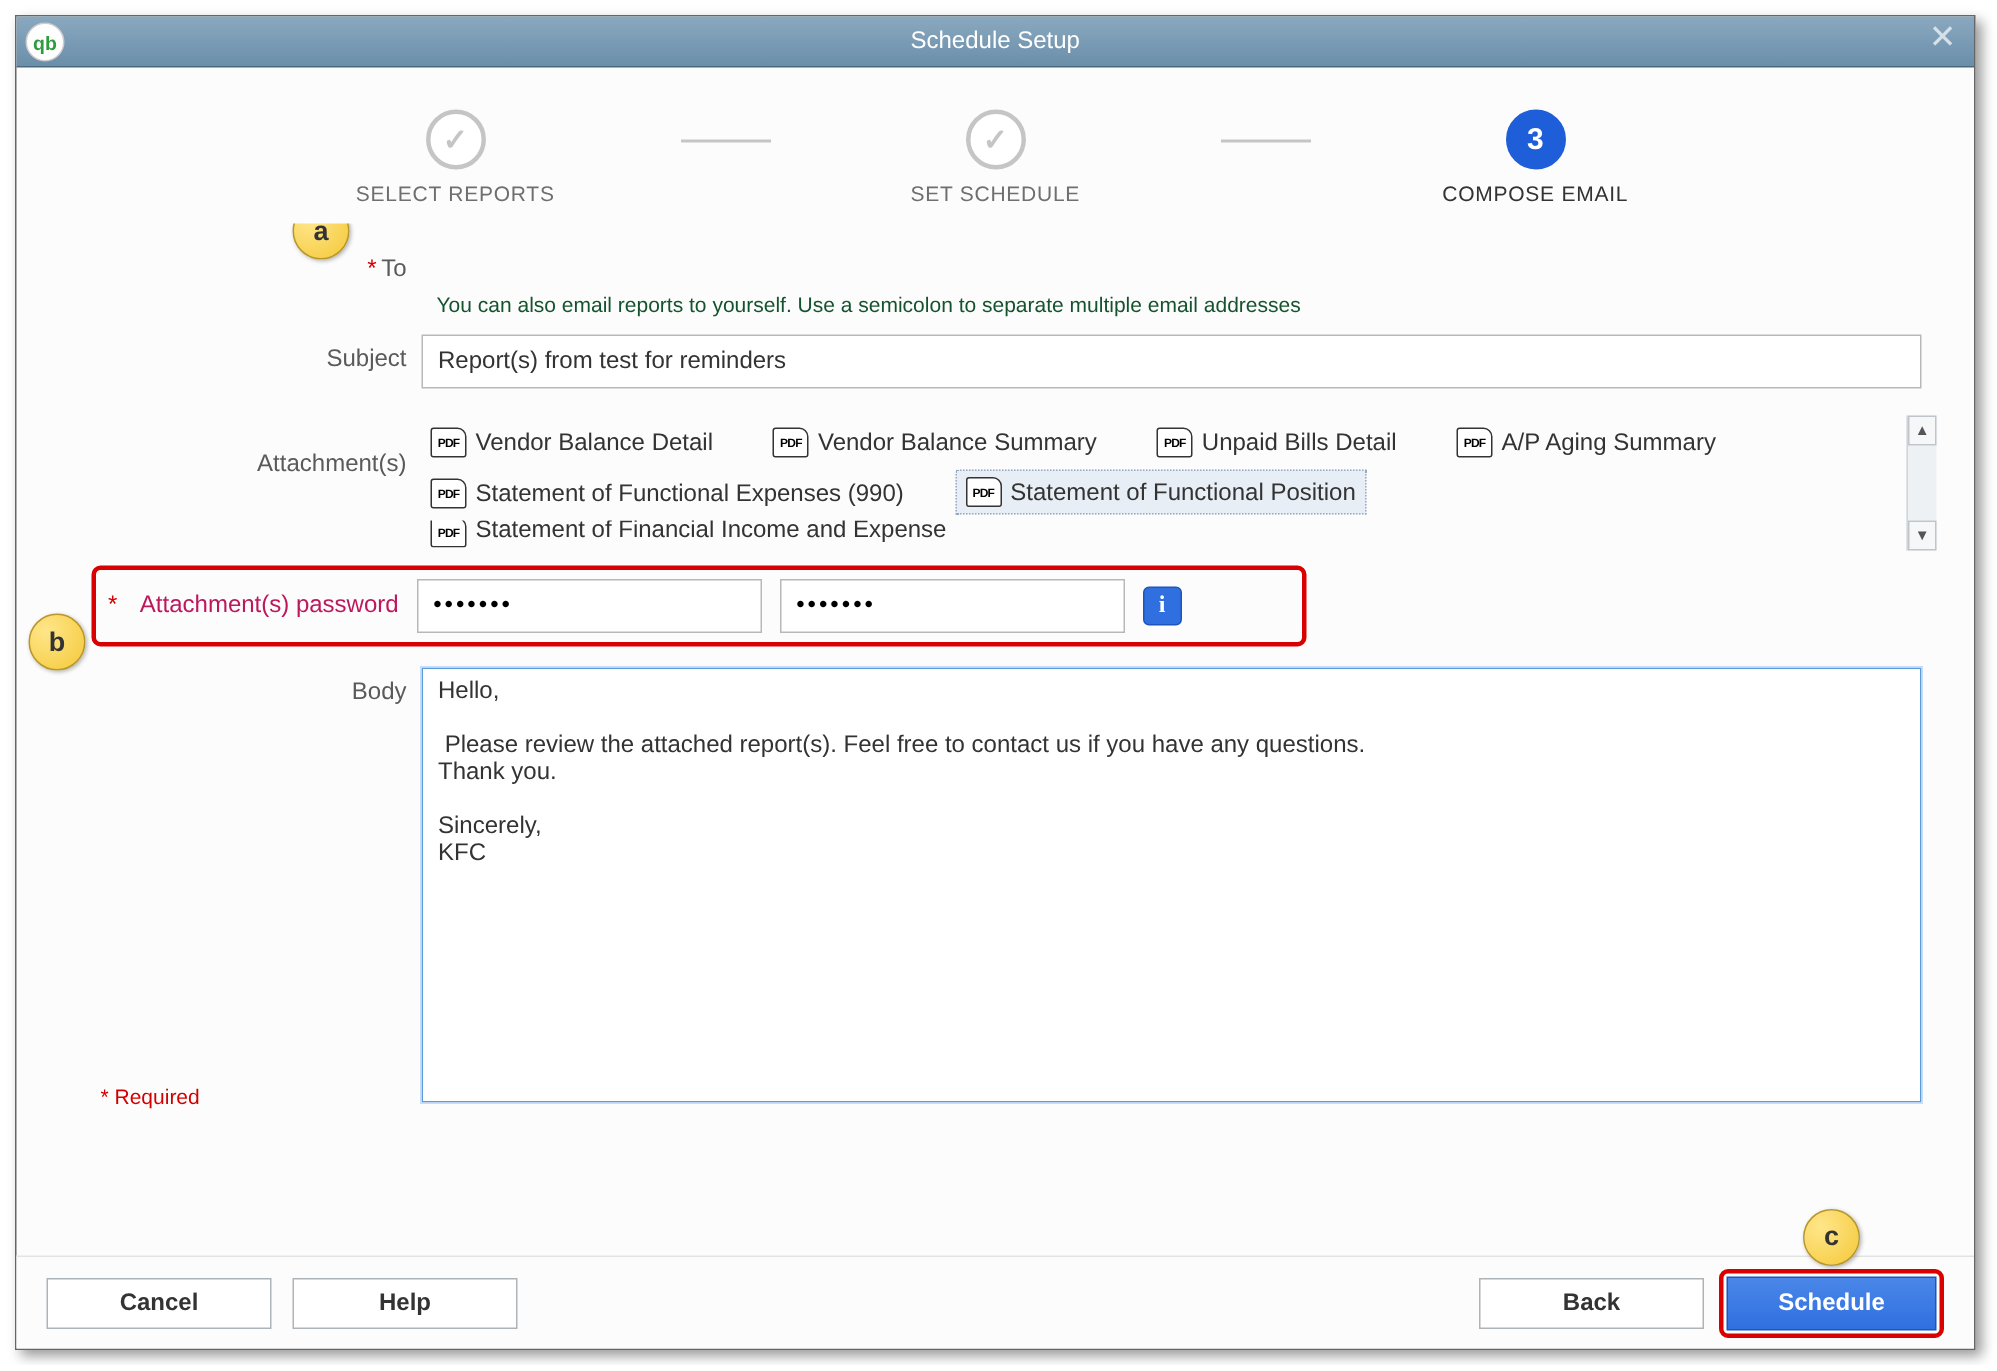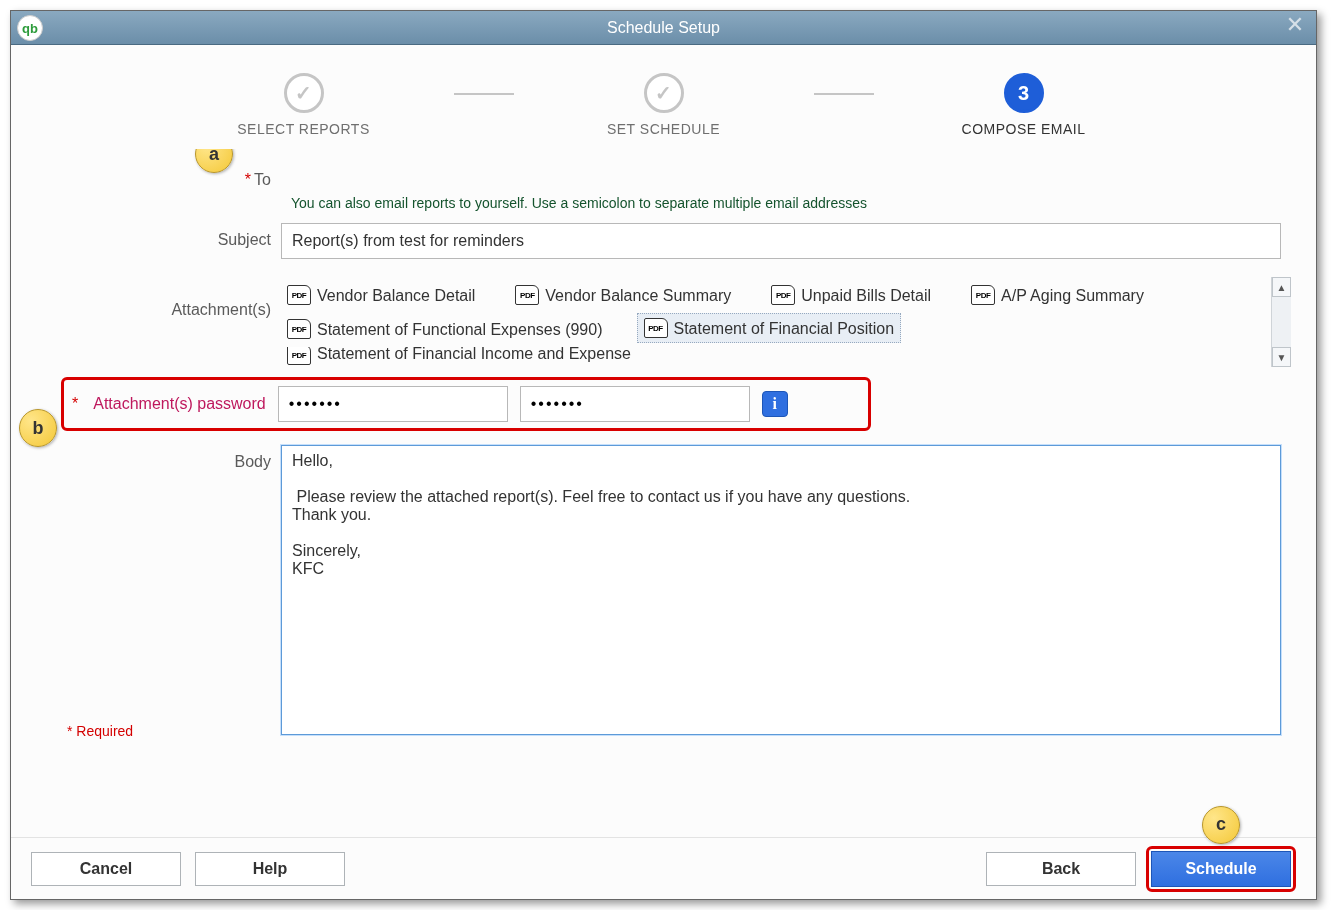--- a/index.html
+++ b/index.html
@@ -354,21 +354,21 @@
           <span class="attach-item">
               <span class="pdf-icon"></span>
               <span>A/P Aging Summary</span>
             </span>
           <span class="attach-item">
               <span class="pdf-icon"></span>
               <span>Statement of Functional Expenses (990)</span>
             </span>
           <span class="attach-item selected">
               <span class="pdf-icon"></span>
-              <span>Statement of Financial Position</span>
+              <span>Statement of Functional Position</span>
             </span>
           <span class="cutoff">
               <span class="pdf-icon" style="position:relative; top:-6px;"></span>
               <span class="txt">Statement of Financial Income and Expense</span>
             </span>
         </div>
         <div class="scrollbar">
           <div class="scroll-btn">▲</div>
           <div class="scroll-btn">▼</div>
         </div>

